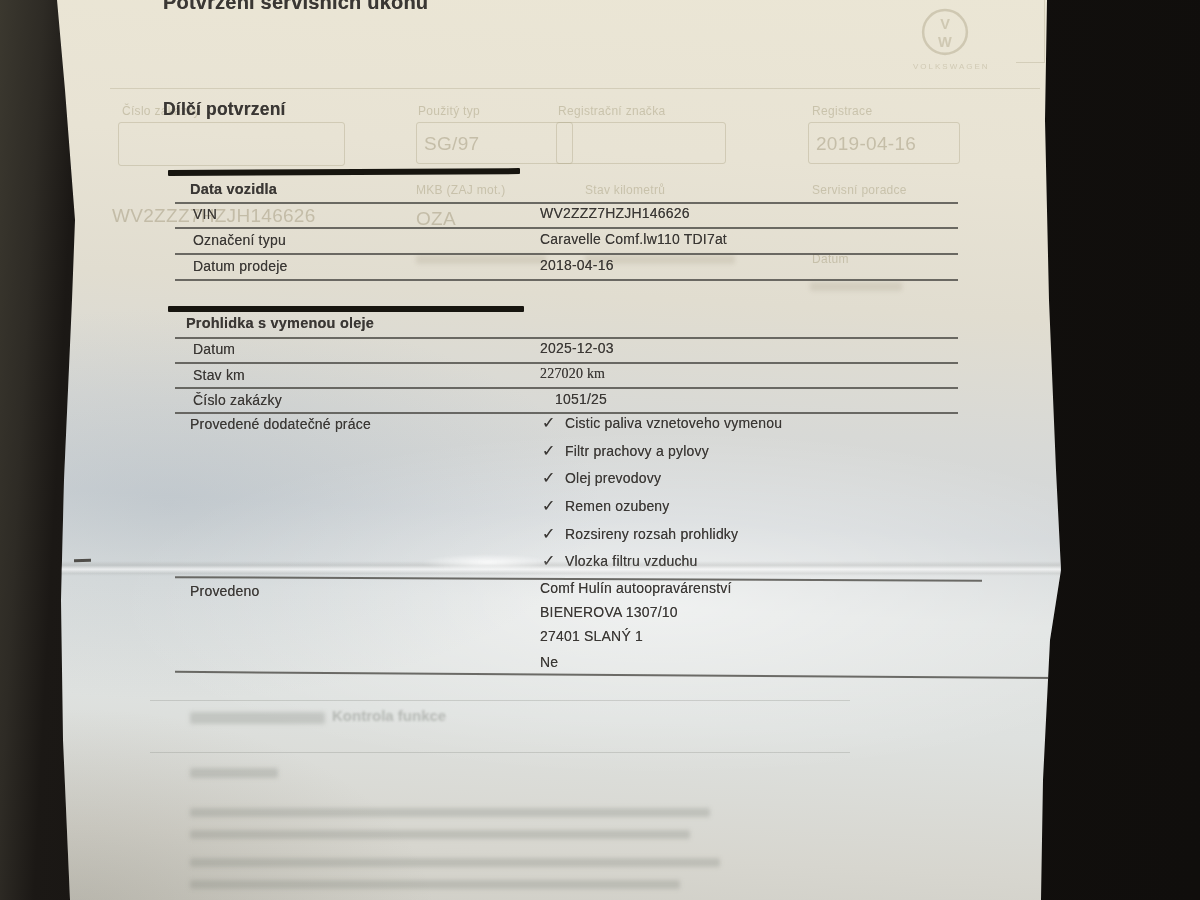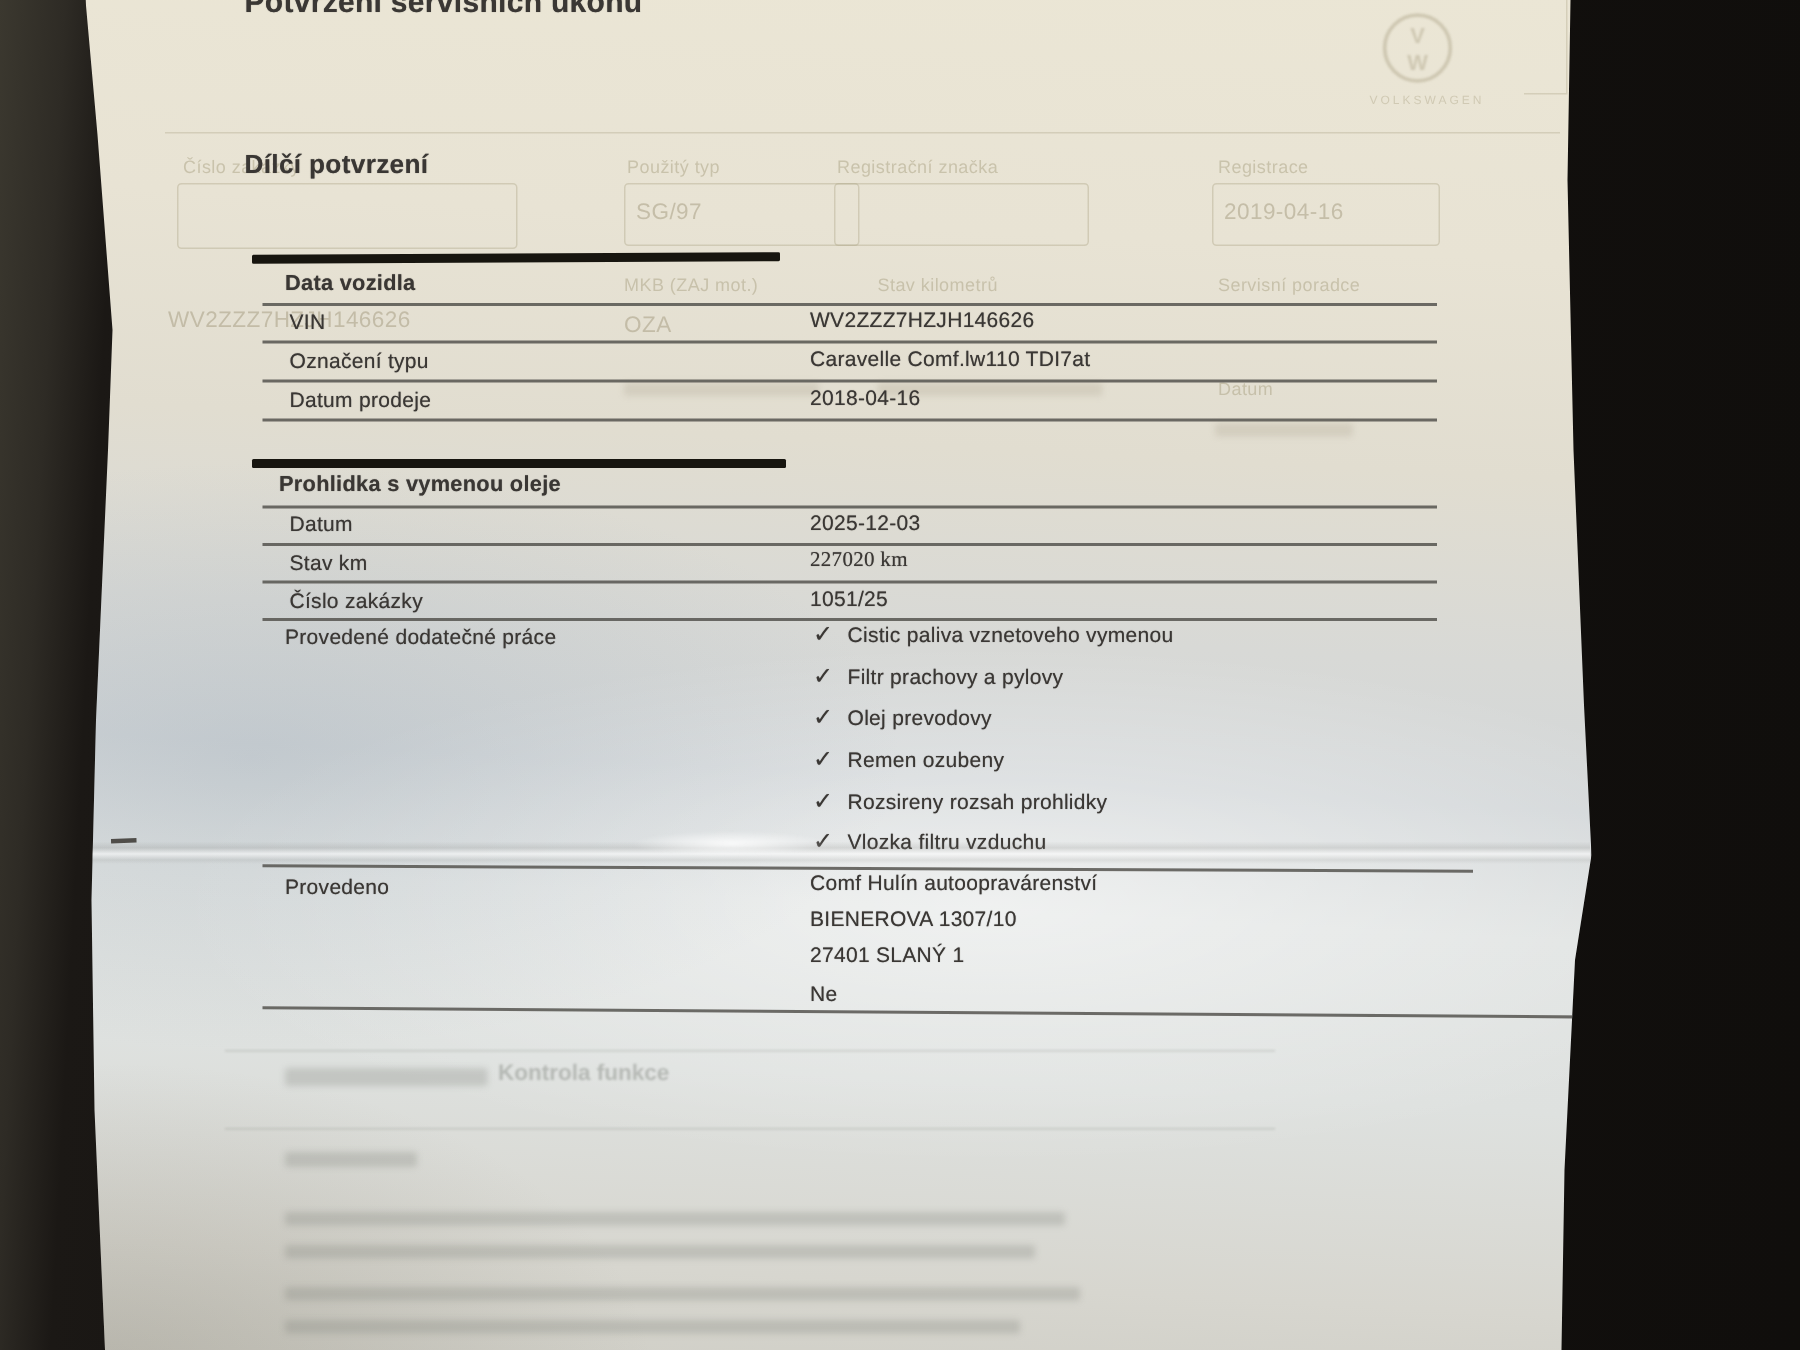--- a/index.html
+++ b/index.html
@@ -32,21 +32,21 @@
   .t-h{font-size:14.5px;font-weight:700;}
   .t-r{font-size:14px;}
   .hline{position:absolute;height:1.6px;background:#55534f;opacity:.85;}
   .bar{position:absolute;height:5.5px;background:#17150f;border-radius:1px;}
   .check{position:absolute;font-size:16px;color:#3a3734;text-shadow:0 0 .6px rgba(58,55,52,.6);}
   .dash{position:absolute;left:74px;top:559px;width:17px;height:2.5px;background:#4f4d49;transform:rotate(-2deg);}
   
   .g{position:absolute;color:rgba(168,158,128,.48);white-space:nowrap;filter:blur(.5px);letter-spacing:.3px;}
   .g-title{font-size:24px;font-weight:700;letter-spacing:2px;color:rgba(172,162,132,.38);}
   .g-h{font-size:12px;}
-  .g-v{font-size:15px;color:rgba(165,156,128,.52);}
+  .g-v{font-size:19px;color:rgba(165,156,128,.52);}
   .g-box{position:absolute;border:1.5px solid rgba(172,162,132,.38);border-radius:3px;filter:blur(.4px);}
   .g-line{position:absolute;height:1px;background:rgba(172,162,134,.35);filter:blur(.4px);}
   .g-vline{position:absolute;width:1px;background:rgba(172,162,134,.35);filter:blur(.4px);}
   .gb{position:absolute;color:rgba(125,128,122,.42);filter:blur(.8px);white-space:nowrap;}
   .gb-bar{position:absolute;height:9px;border-radius:2px;background:rgba(118,122,117,.26);filter:blur(2px);}
   .gb-line{position:absolute;height:1px;background:rgba(130,132,124,.28);filter:blur(.6px);}
   .vwlogo{position:absolute;left:920px;top:7px;width:50px;height:50px;color:rgba(170,160,130,.42);filter:blur(.6px);}
   .vwname{position:absolute;left:913px;top:62px;font-size:8px;letter-spacing:2px;color:rgba(170,160,130,.40);filter:blur(.5px);}
 </style>
 </head>
@@ -126,21 +126,21 @@
 
       <div class="ink t-r" style="left:193px;top:341px;">Datum</div>
       <div class="ink t-r" style="left:540px;top:340px;">2025-12-03</div>
       <div class="hline" style="left:175px;top:362px;width:783px;"></div>
 
       <div class="ink t-r" style="left:193px;top:367px;">Stav km</div>
       <div class="ink t-r" style="left:540px;top:366px;font-family:Liberation Serif, serif;">227020 km</div>
       <div class="hline" style="left:175px;top:387px;width:783px;"></div>
 
       <div class="ink t-r" style="left:193px;top:392px;">Číslo zakázky</div>
-      <div class="ink t-r" style="left:540px;top:391px;">1051/25</div>
+      <div class="ink t-r" style="left:555px;top:391px;">1051/25</div>
       <div class="hline" style="left:175px;top:412px;width:783px;"></div>
 
       <div class="ink t-r" style="left:190px;top:416px;">Provedené dodatečné práce</div>
 
       <div class="check" style="left:542px;top:413px;">✓</div>
       <div class="ink t-r" style="left:565px;top:415px;">Cistic paliva vznetoveho vymenou</div>
       <div class="check" style="left:542px;top:441px;">✓</div>
       <div class="ink t-r" style="left:565px;top:443px;">Filtr prachovy a pylovy</div>
       <div class="check" style="left:542px;top:468px;">✓</div>
       <div class="ink t-r" style="left:565px;top:470px;">Olej prevodovy</div>

